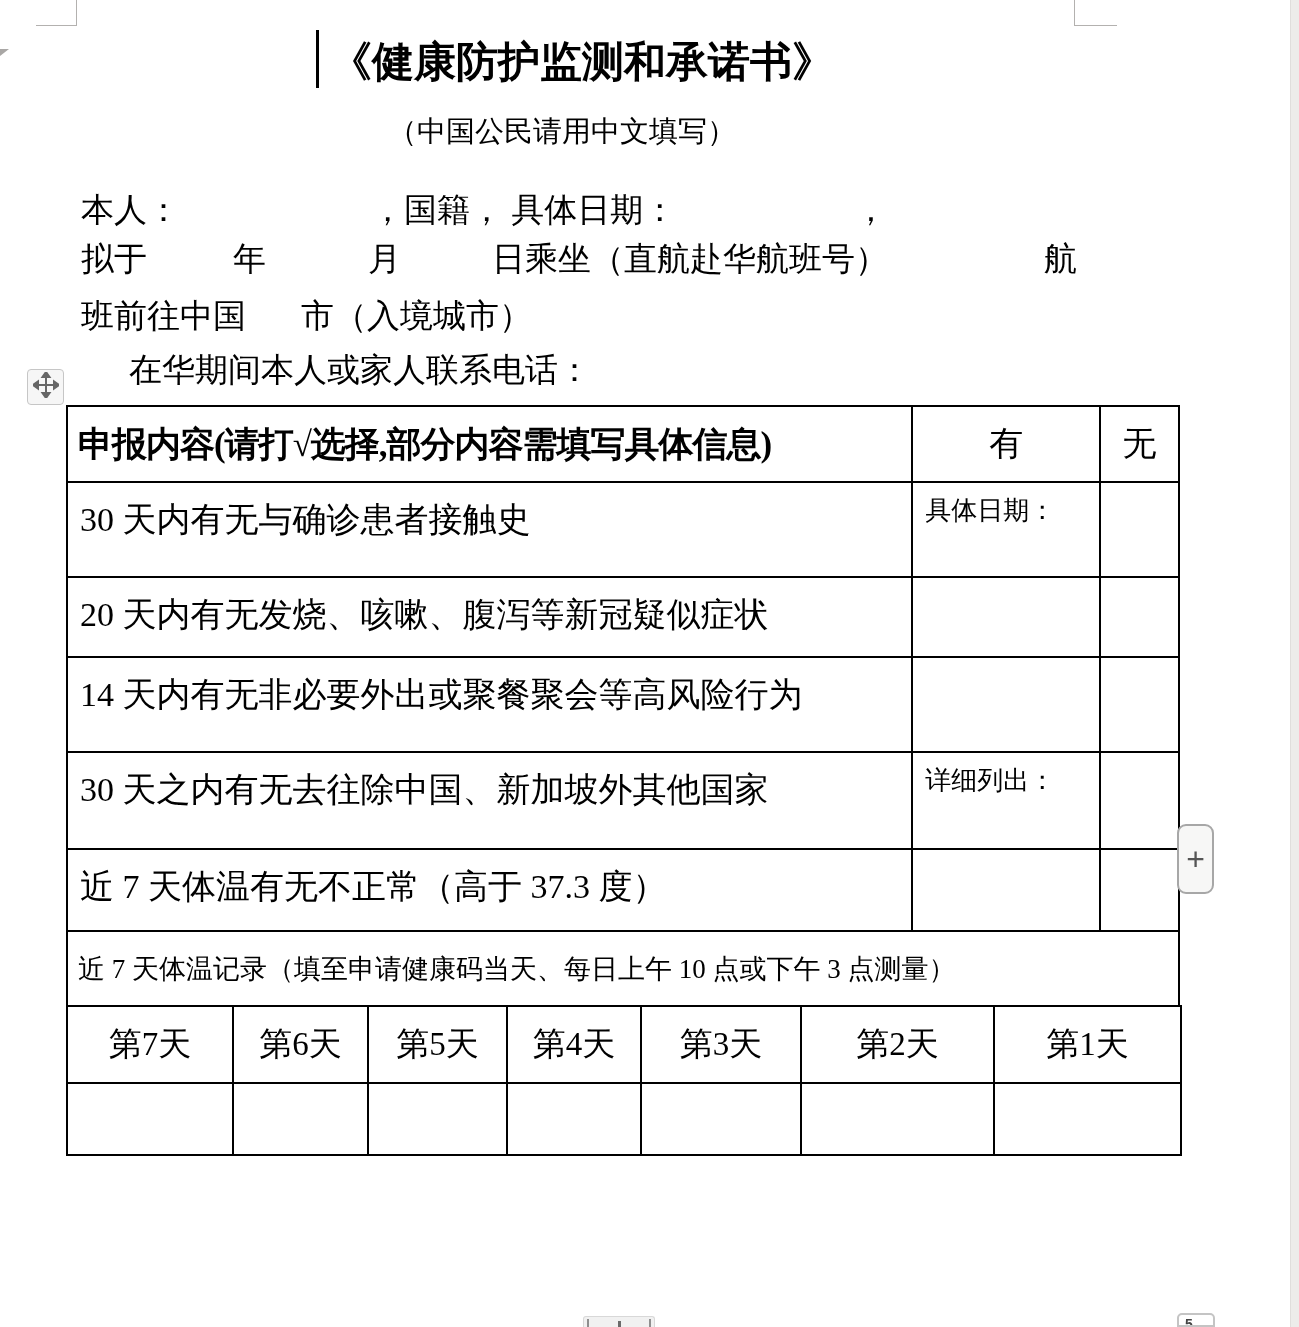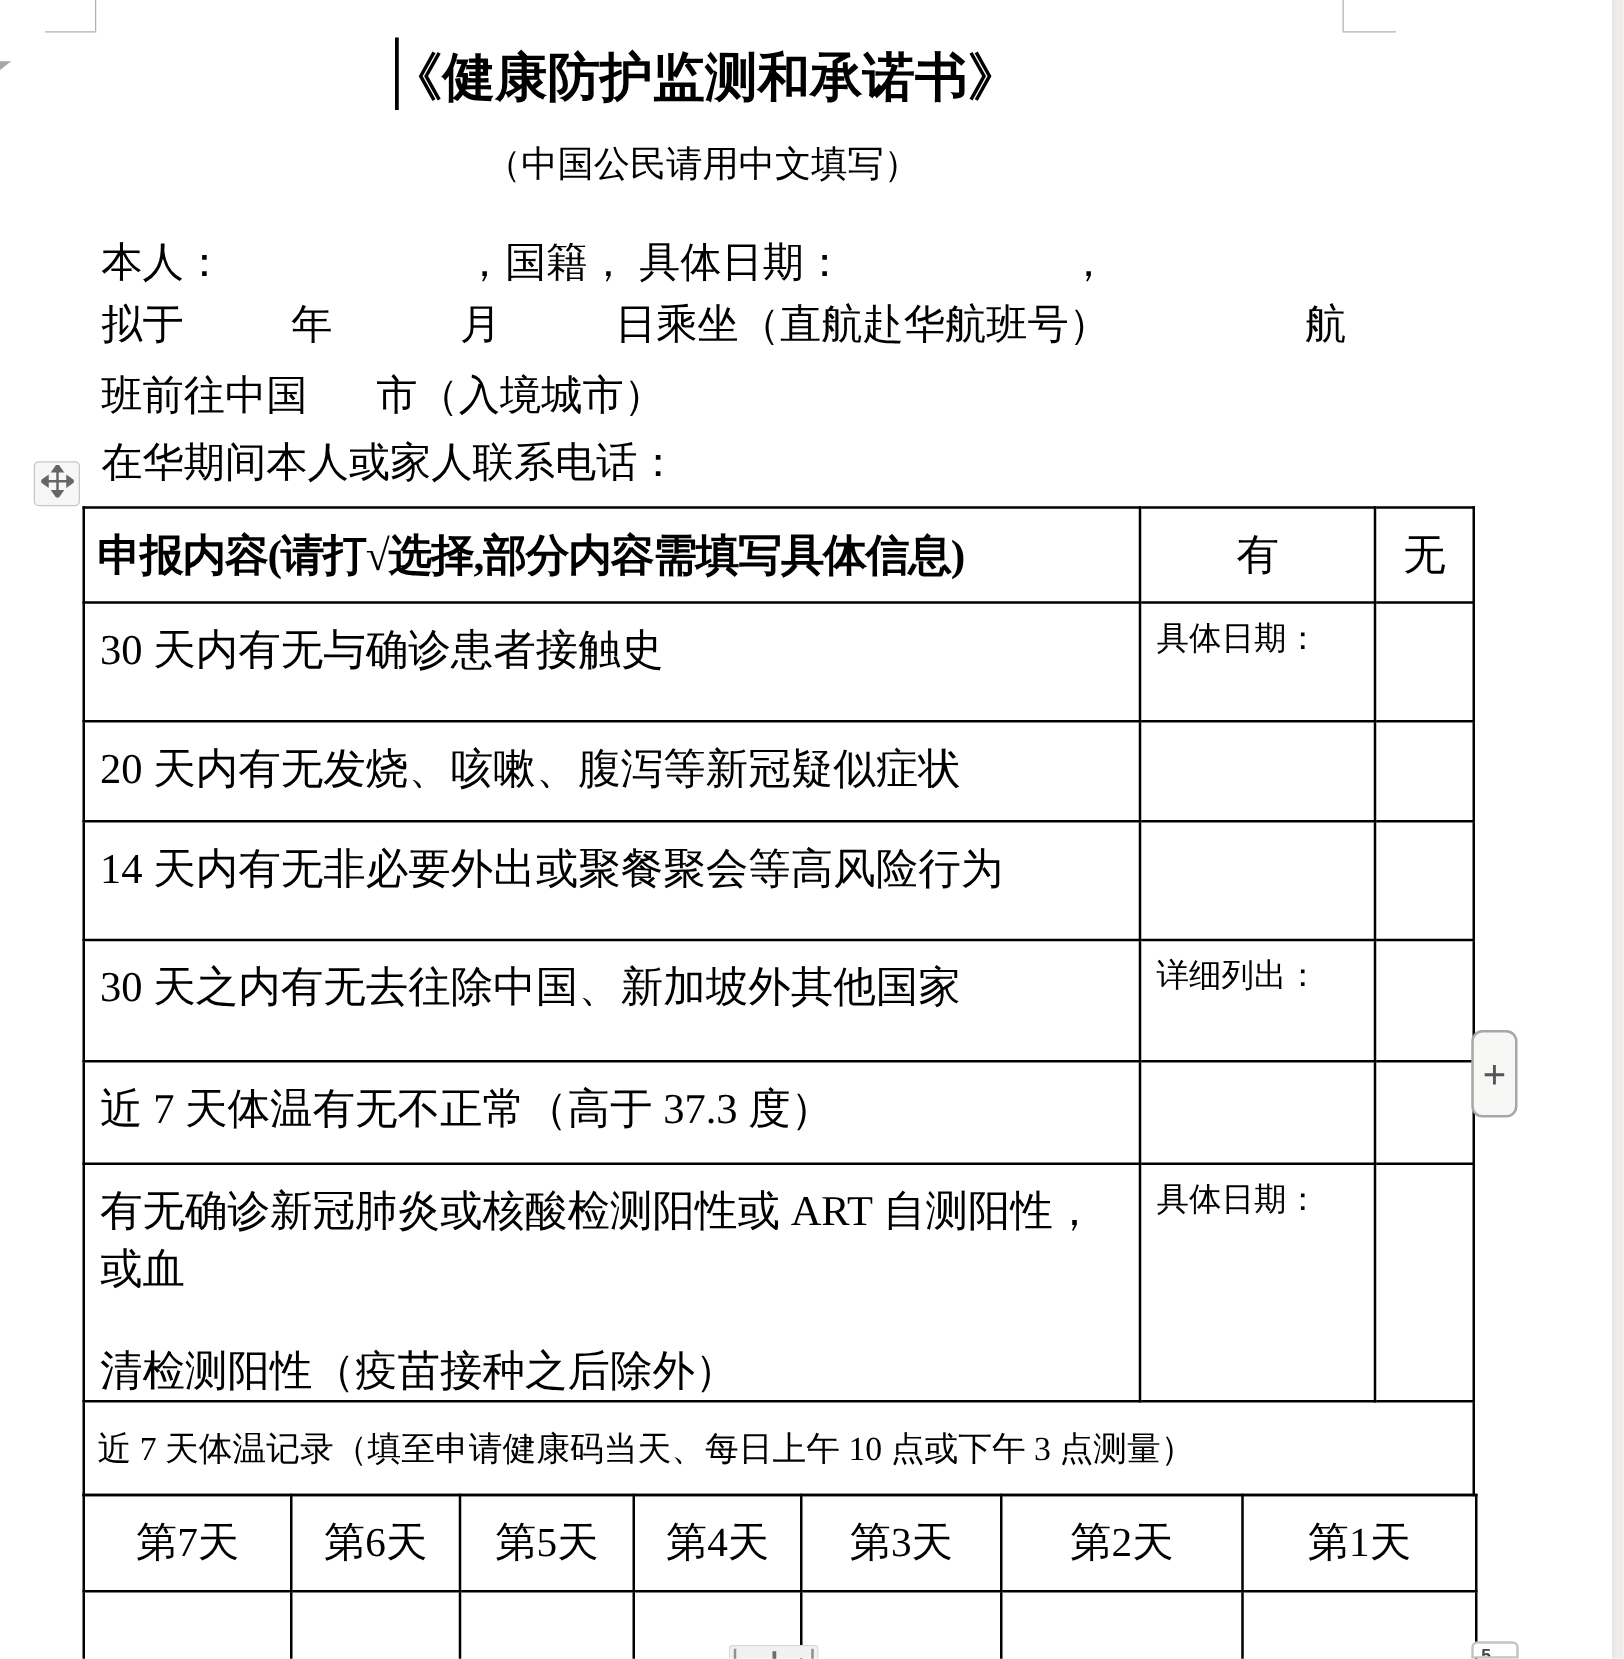--- a/index.html
+++ b/index.html
@@ -20,31 +20,31 @@
     position:absolute; left:1290px; top:0; width:9px; height:1327px;
     background:#edecea; border-left:1px solid #e0dedc;
   }
   .left-arrow-artifact {
     position:absolute; left:0; top:49px; width:0; height:0;
     border-top:7px solid #a9a7a5; border-right:9px solid transparent;
   }
   
   .text-cursor { position:absolute; left:316px; top:30px; width:3px; height:58px; background:#000; }
   .doc-title {
-    position:absolute; left:312px; top:34px;
+    position:absolute; left:330px; top:34px;
     font-family:"Liberation Sans", sans-serif;
     font-size:42px; font-weight:bold; letter-spacing:0px; white-space:nowrap;
   }
   .doc-subtitle {
     position:absolute; left:388px; top:112px;
     font-size:29px; white-space:nowrap;
   }
   
   .intro-line { position:absolute; left:81px; font-size:33px; white-space:nowrap; }
-  .il1 { top:188px; } .il2 { top:237px; } .il3 { top:294px; } .il4 { top:348px; }
+  .il1 { top:188px; } .il2 { top:237px; } .il3 { top:294px; } .il4 { top:348px;margin-left:48px; }
   .seg { display:inline-block; }
   .g-191{ margin-right:191px; } .g-159{ } .g-178{ margin-right:178px; }
   .g-86 { margin-right:86px;  } .g-102{ margin-right:102px; } .g-91 { margin-right:91px; }
   .g-156{ margin-right:156px; } .g-55 { margin-right:55px;  }
   
   .move-handle {
     position:absolute; left:27px; top:369px; width:37px; height:36px;
     background:#f6f6f6; border:1px solid #c6c6c6; border-radius:4px;
     display:flex; align-items:center; justify-content:center; cursor:move;
   }
@@ -161,25 +161,20 @@
     <tr class="r-h97">
       <td class="q-label">30 天之内有无去往除中国、新加坡外其他国家</td>
       <td class="note-cell">详细列出：</td>
       <td></td>
     </tr>
     <tr class="r-h82">
       <td class="q-label">近 7 天体温有无不正常（高于 37.3 度）</td>
       <td class="note-cell"></td>
       <td></td>
     </tr>
-    <tr class="r-h155">
-      <td class="q-label"><span>有无确诊新冠肺炎或核酸检测阳性或 ART 自测阳性，或血</span><span class="line2">清检测阳性（疫苗接种之后除外）</span></td>
-      <td class="note-cell">具体日期：</td>
-      <td></td>
-    </tr>
     <tr class="temp-note-row">
       <td colspan="3">近 7 天体温记录（填至申请健康码当天、每日上午 10 点或下午 3 点测量）</td>
     </tr>
   </tbody>
     </table>
   <table style="margin-top:-2px;">
     <tbody>
         <tr class="day-row">
       <td class="dc1">第7天</td>
       <td class="dc2">第6天</td>

